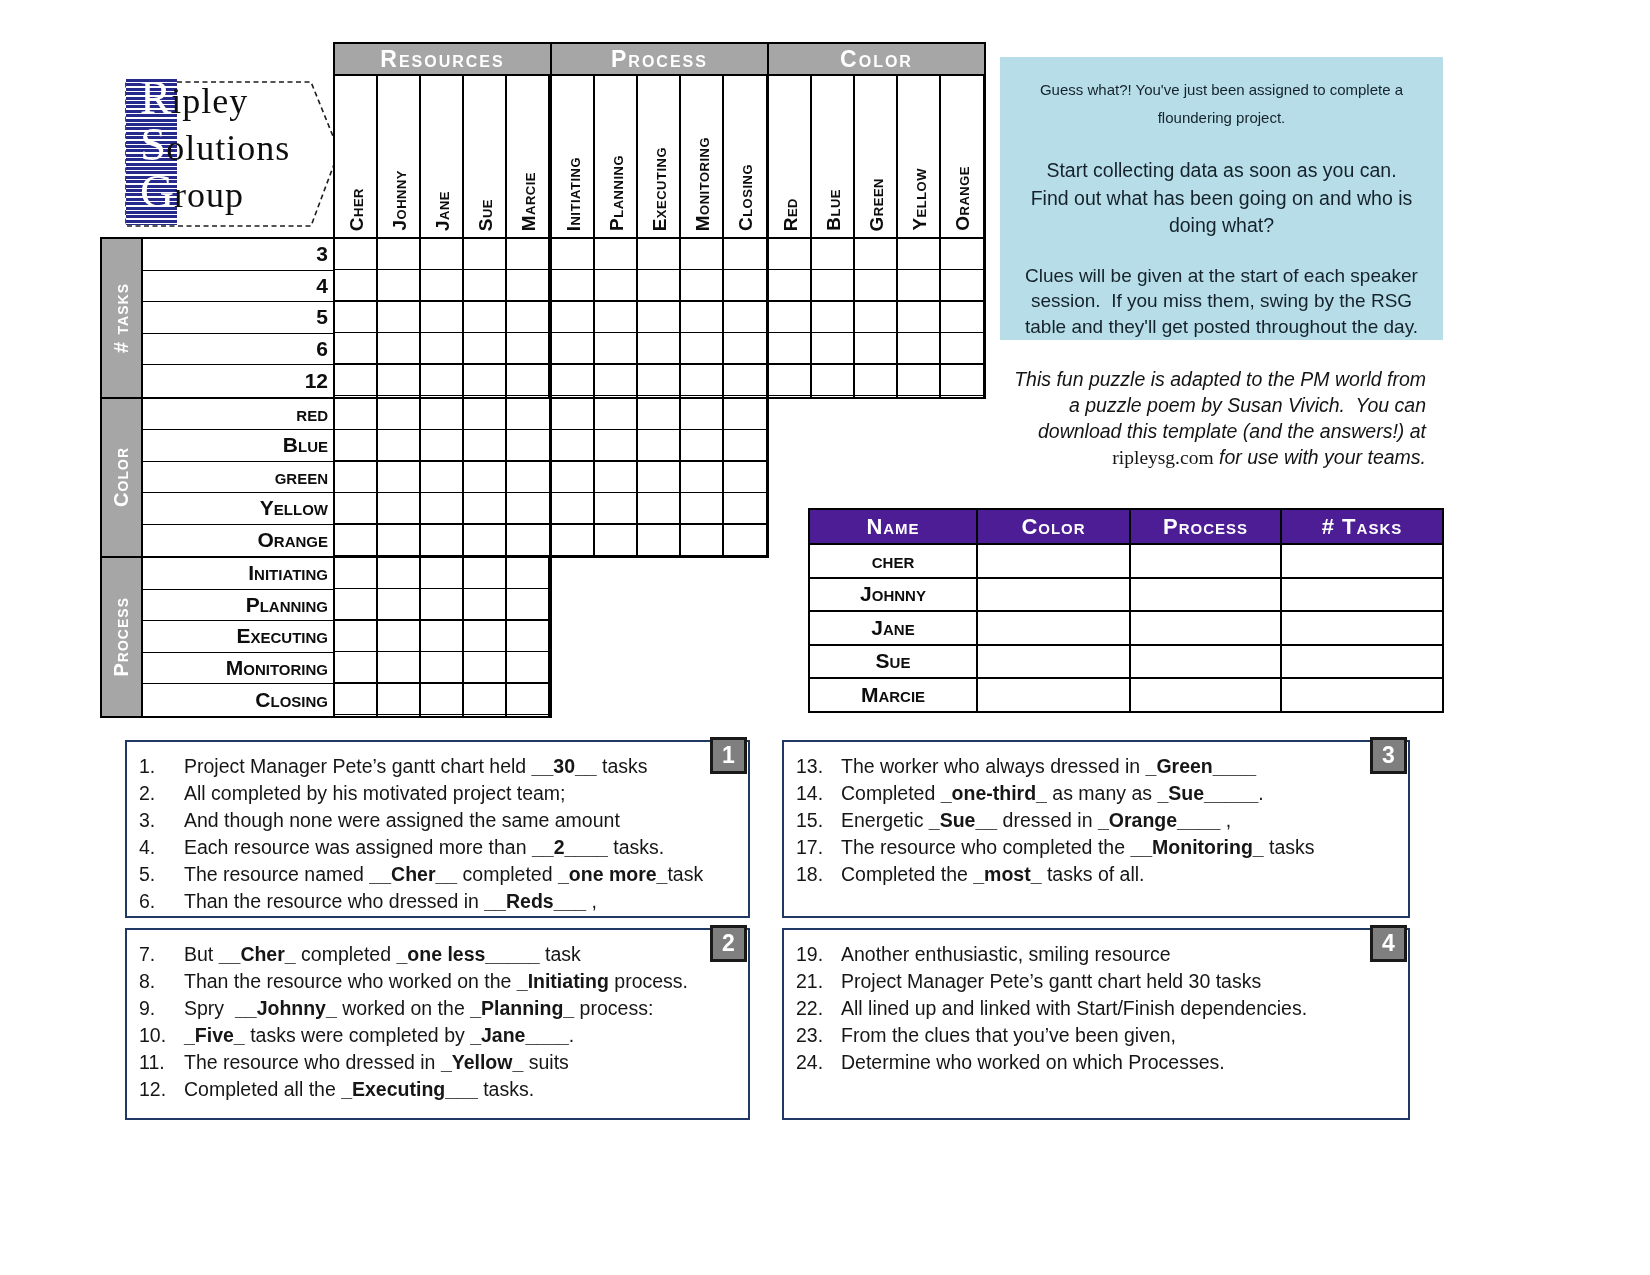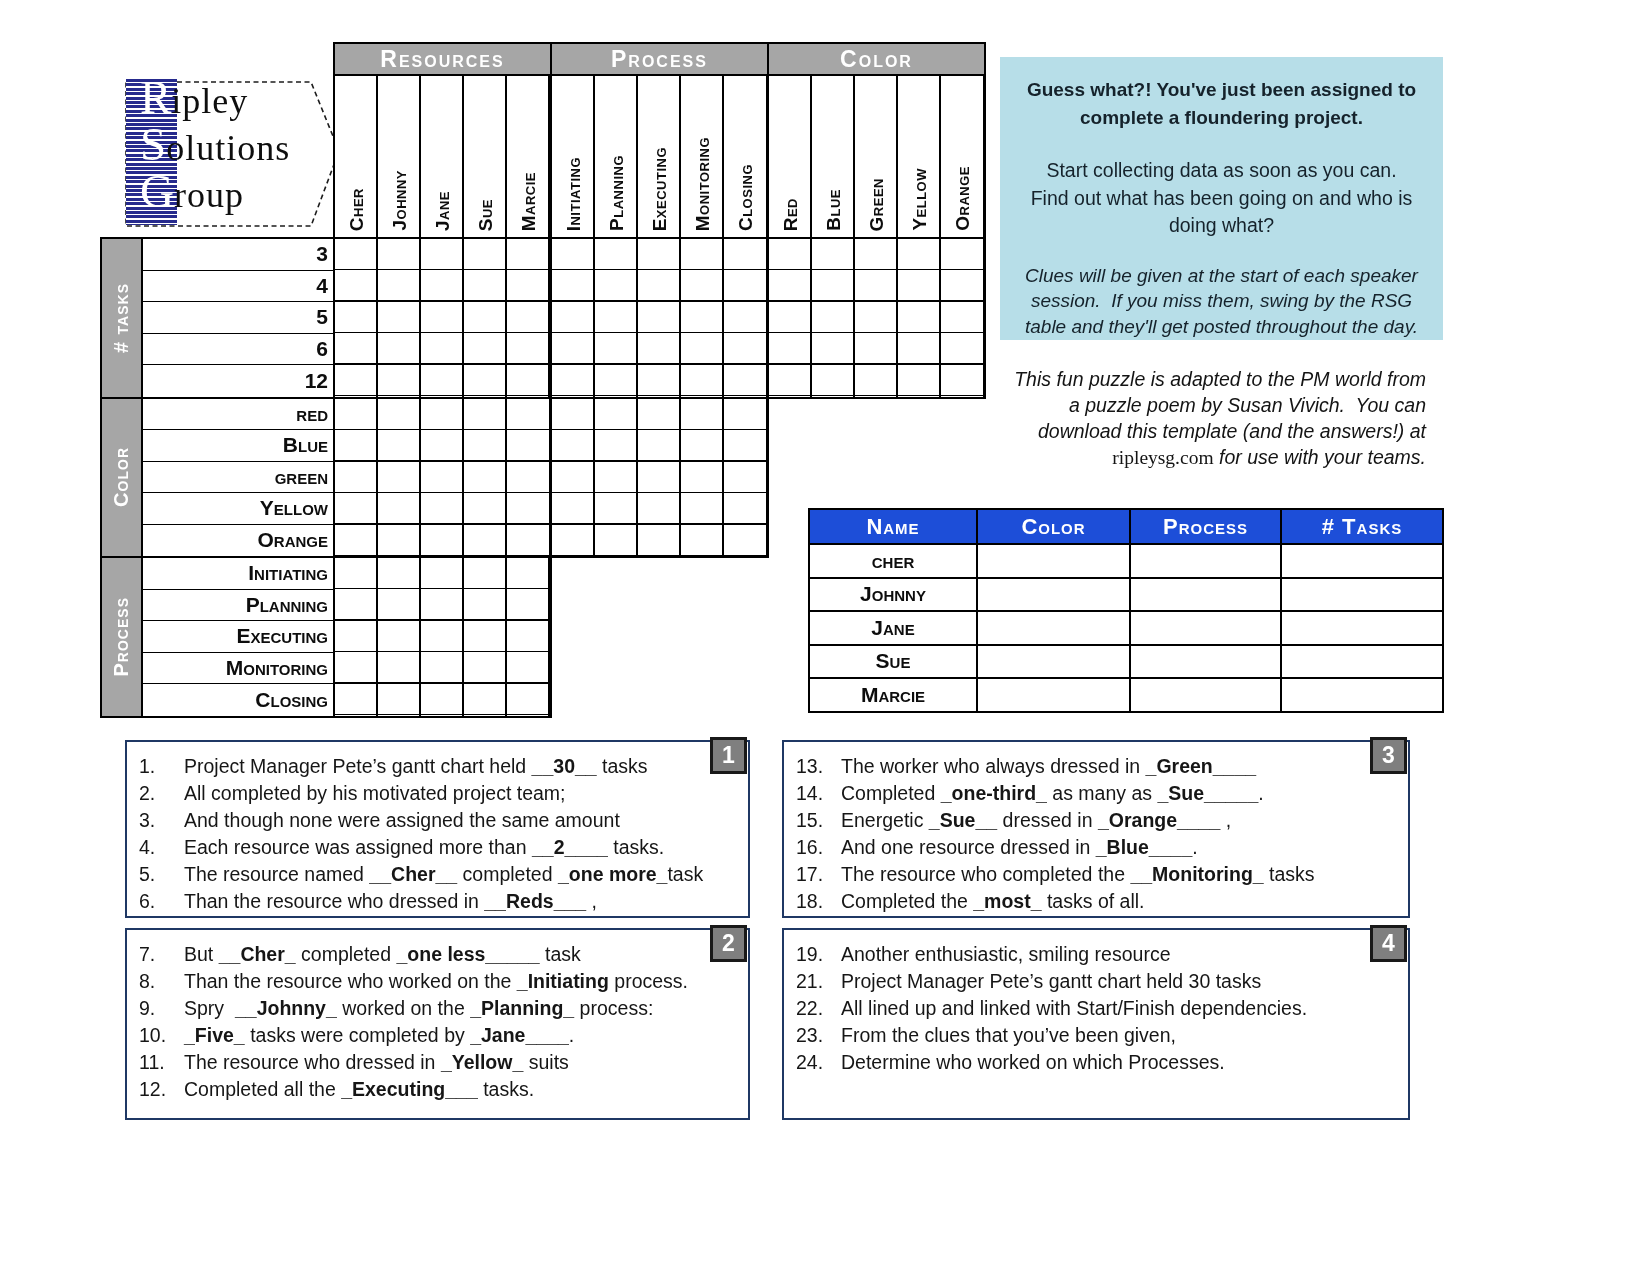--- a/index.html
+++ b/index.html
@@ -39,31 +39,31 @@
     display:flex;align-items:center;justify-content:center;}
   .group-cell .vtext{color:#fff;font-size:20px;letter-spacing:1px;}
   .row-labels{flex:1;display:flex;flex-direction:column;}
   .row-label{height:31.5px;box-sizing:border-box;display:flex;align-items:center;justify-content:flex-end;
     padding-right:5px;font-weight:bold;font-size:21px;color:#0d0d0d;}
   .rb{border-bottom:1.5px solid #000;}
 
   
   #info-box{position:absolute;left:1000px;top:57px;width:443px;height:283px;box-sizing:border-box;
     background:#b7dee8;padding:19px 24px;text-align:center;color:#15222b;}
-  #info-title{font-weight:bold;font-size:19px;line-height:27.5px;}
+  #info-title{font-weight:normal;font-size:15px;line-height:27.5px;}
   #info-body{margin-top:26px;font-size:19.5px;line-height:27.5px;white-space:pre-wrap;}
-  #info-note{margin-top:23px;font-size:19px;line-height:25.5px;font-style:italic;white-space:pre-wrap;}
+  #info-note{margin-top:23px;font-size:19px;line-height:25.5px;white-space:pre-wrap;}
   #credit{position:absolute;left:1002px;top:366px;width:424px;text-align:right;font-style:italic;
     font-size:19.5px;line-height:26px;color:#141414;white-space:pre-wrap;}
   #credit .roman{font-style:normal;font-family:Liberation Serif, serif;}
 
   
   #answer-table{position:absolute;left:808px;top:508px;width:636px;border:2.5px solid #000;
     box-sizing:border-box;background:#fff;}
-  .ans-head{display:flex;height:33px;background:#1d4ed8;border-bottom:2px solid #000;}
+  .ans-head{display:flex;height:33px;background:#4c1d95;border-bottom:2px solid #000;}
   .ans-hcell{display:flex;align-items:center;justify-content:center;color:#fff;font-weight:bold;
     font-size:22px;letter-spacing:1px;box-sizing:border-box;}
   .ans-row{display:flex;height:31.5px;}
   .rbb{border-bottom:2px solid #000;}
   .ans-cell{box-sizing:border-box;display:flex;align-items:center;justify-content:center;background:#fff;}
   .ans-cell.name{font-weight:bold;font-size:21px;color:#0d0d0d;}
   .cb{border-right:2px solid #000;}
   .cw0{width:168px;} .cw1{width:153px;} .cw2{width:151px;} .cw3{flex:1;}
 
   
@@ -321,24 +321,20 @@
         </div>
         <div class="clue-line">
           <span class="clue-num">14.</span>
           <span class="clue-text"><span>Completed </span><span class="b">_one-third_</span><span> as many as </span><span class="b">_Sue_____</span><span>.</span></span>
         </div>
         <div class="clue-line">
           <span class="clue-num">15.</span>
           <span class="clue-text"><span>Energetic </span><span class="b">_Sue__</span><span> dressed in </span><span class="b">_Orange____</span><span> ,</span></span>
         </div>
         <div class="clue-line">
-          <span class="clue-num">16.</span>
-          <span class="clue-text"><span>And one resource dressed in </span><span class="b">_Blue____</span><span>.</span></span>
-        </div>
-        <div class="clue-line">
           <span class="clue-num">17.</span>
           <span class="clue-text"><span>The resource who completed the </span><span class="b">__Monitoring_</span><span> tasks</span></span>
         </div>
         <div class="clue-line">
           <span class="clue-num">18.</span>
           <span class="clue-text"><span>Completed the </span><span class="b">_most_</span><span> tasks of all.</span></span>
         </div>
       </div>
   </div>
   <div class="clue-box" id="clue-box-4" style="left:782px;top:928px;width:628px;height:192px">

